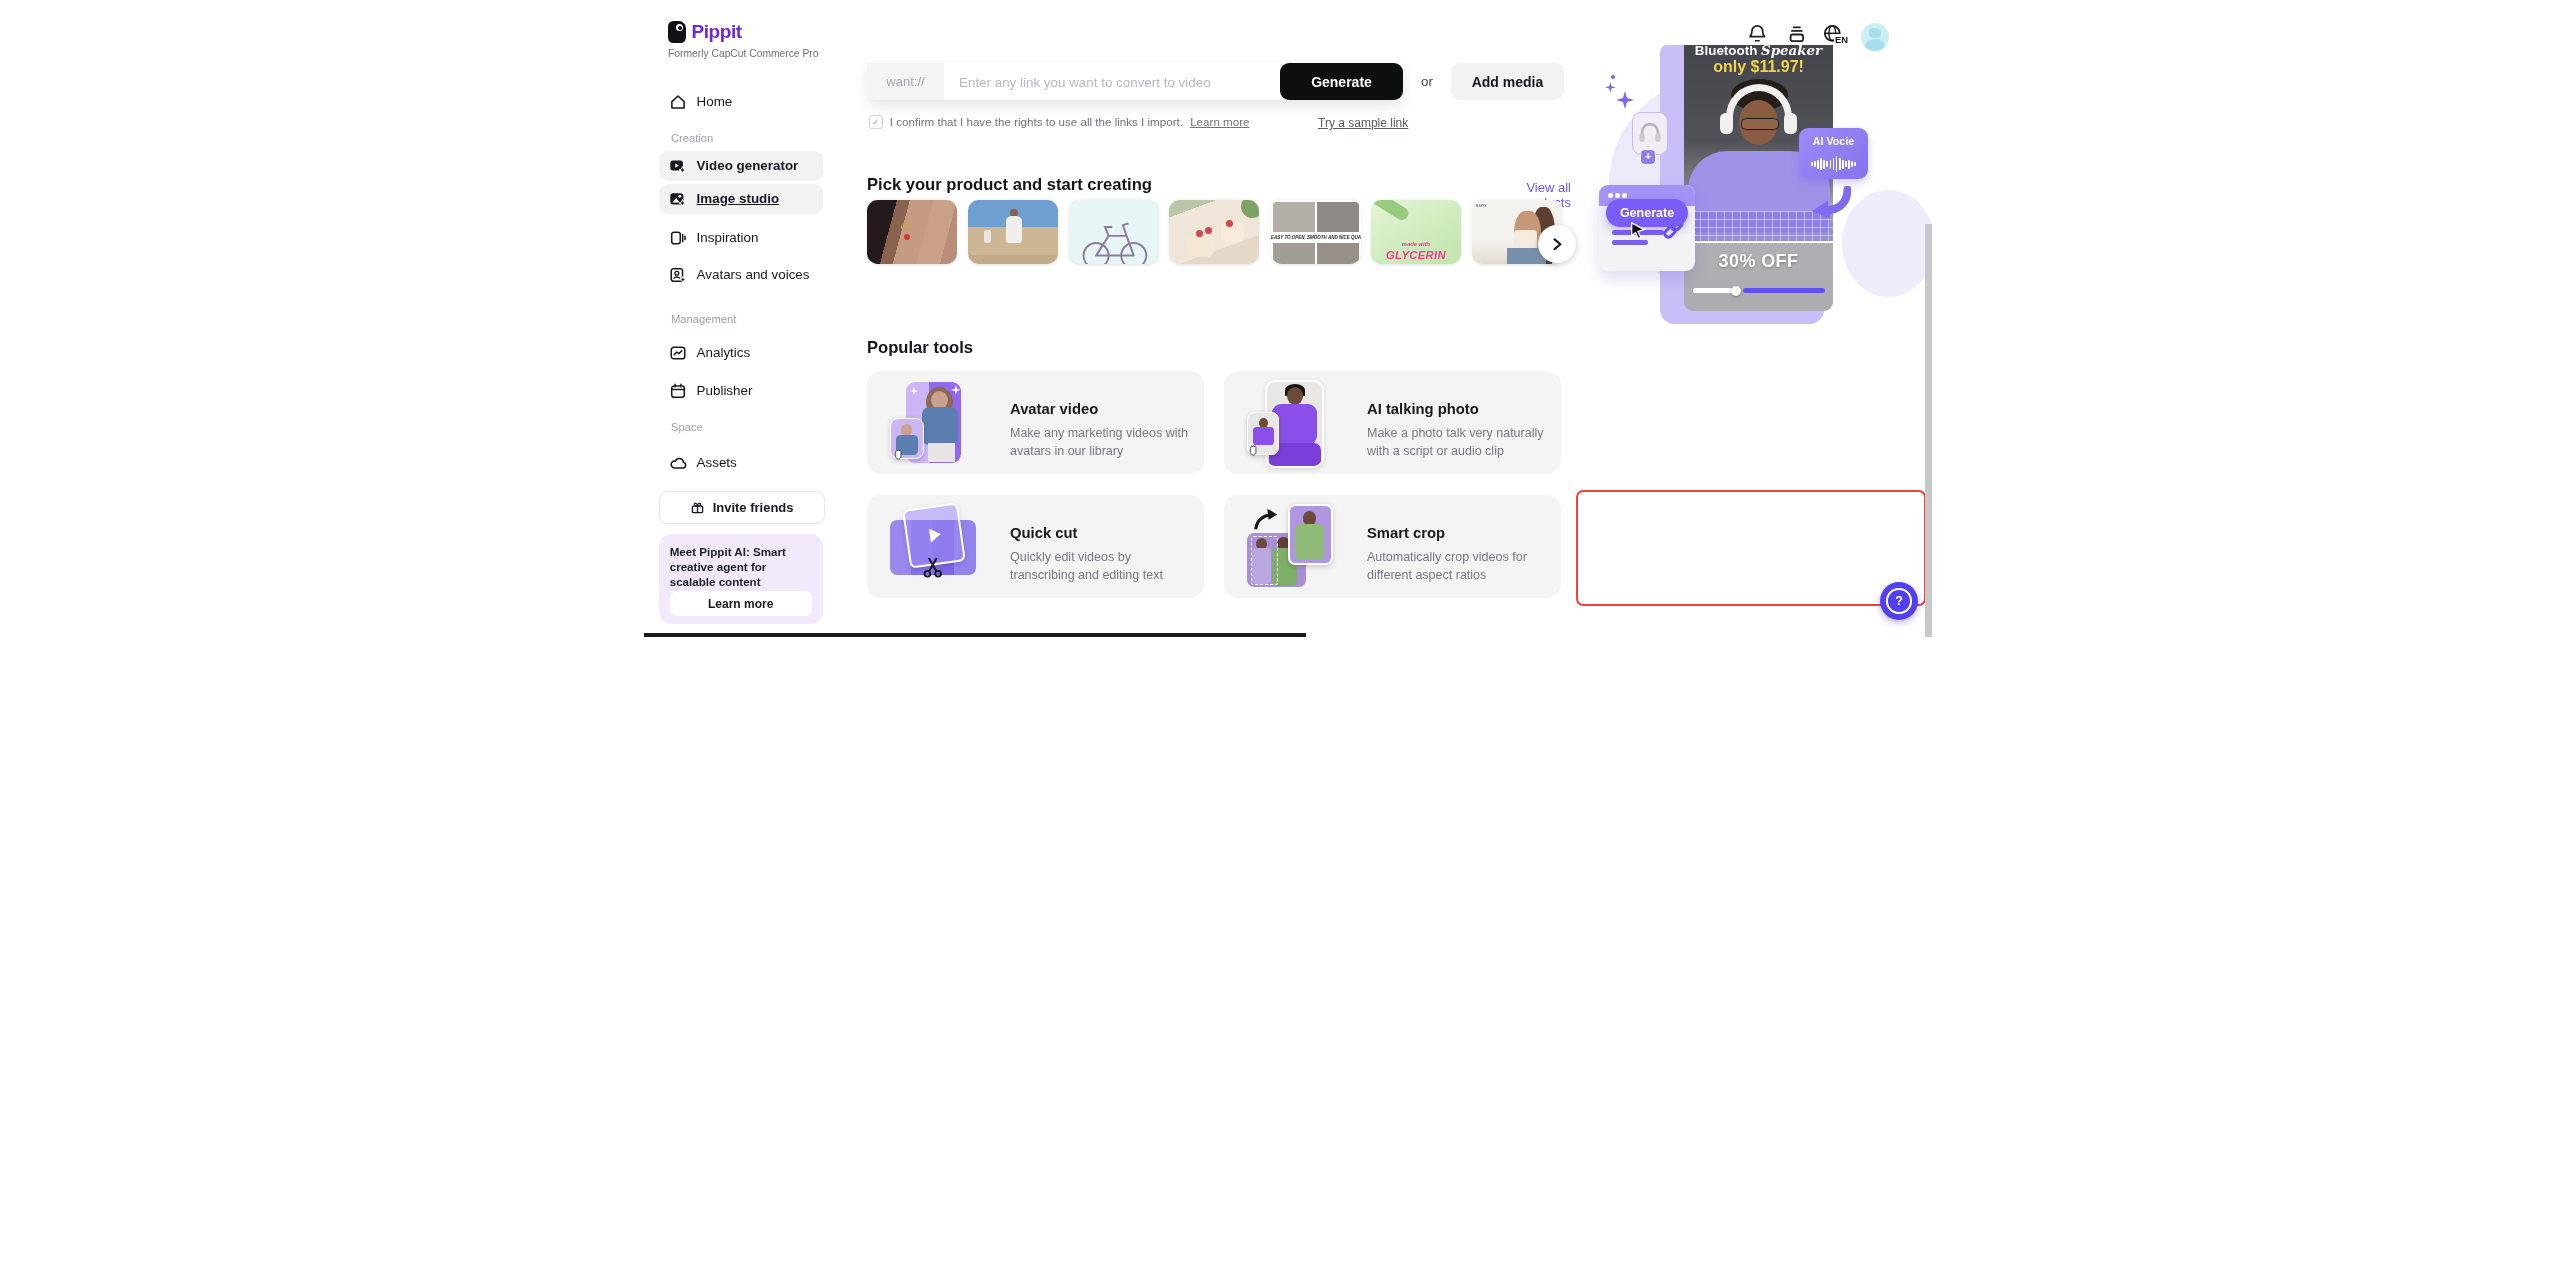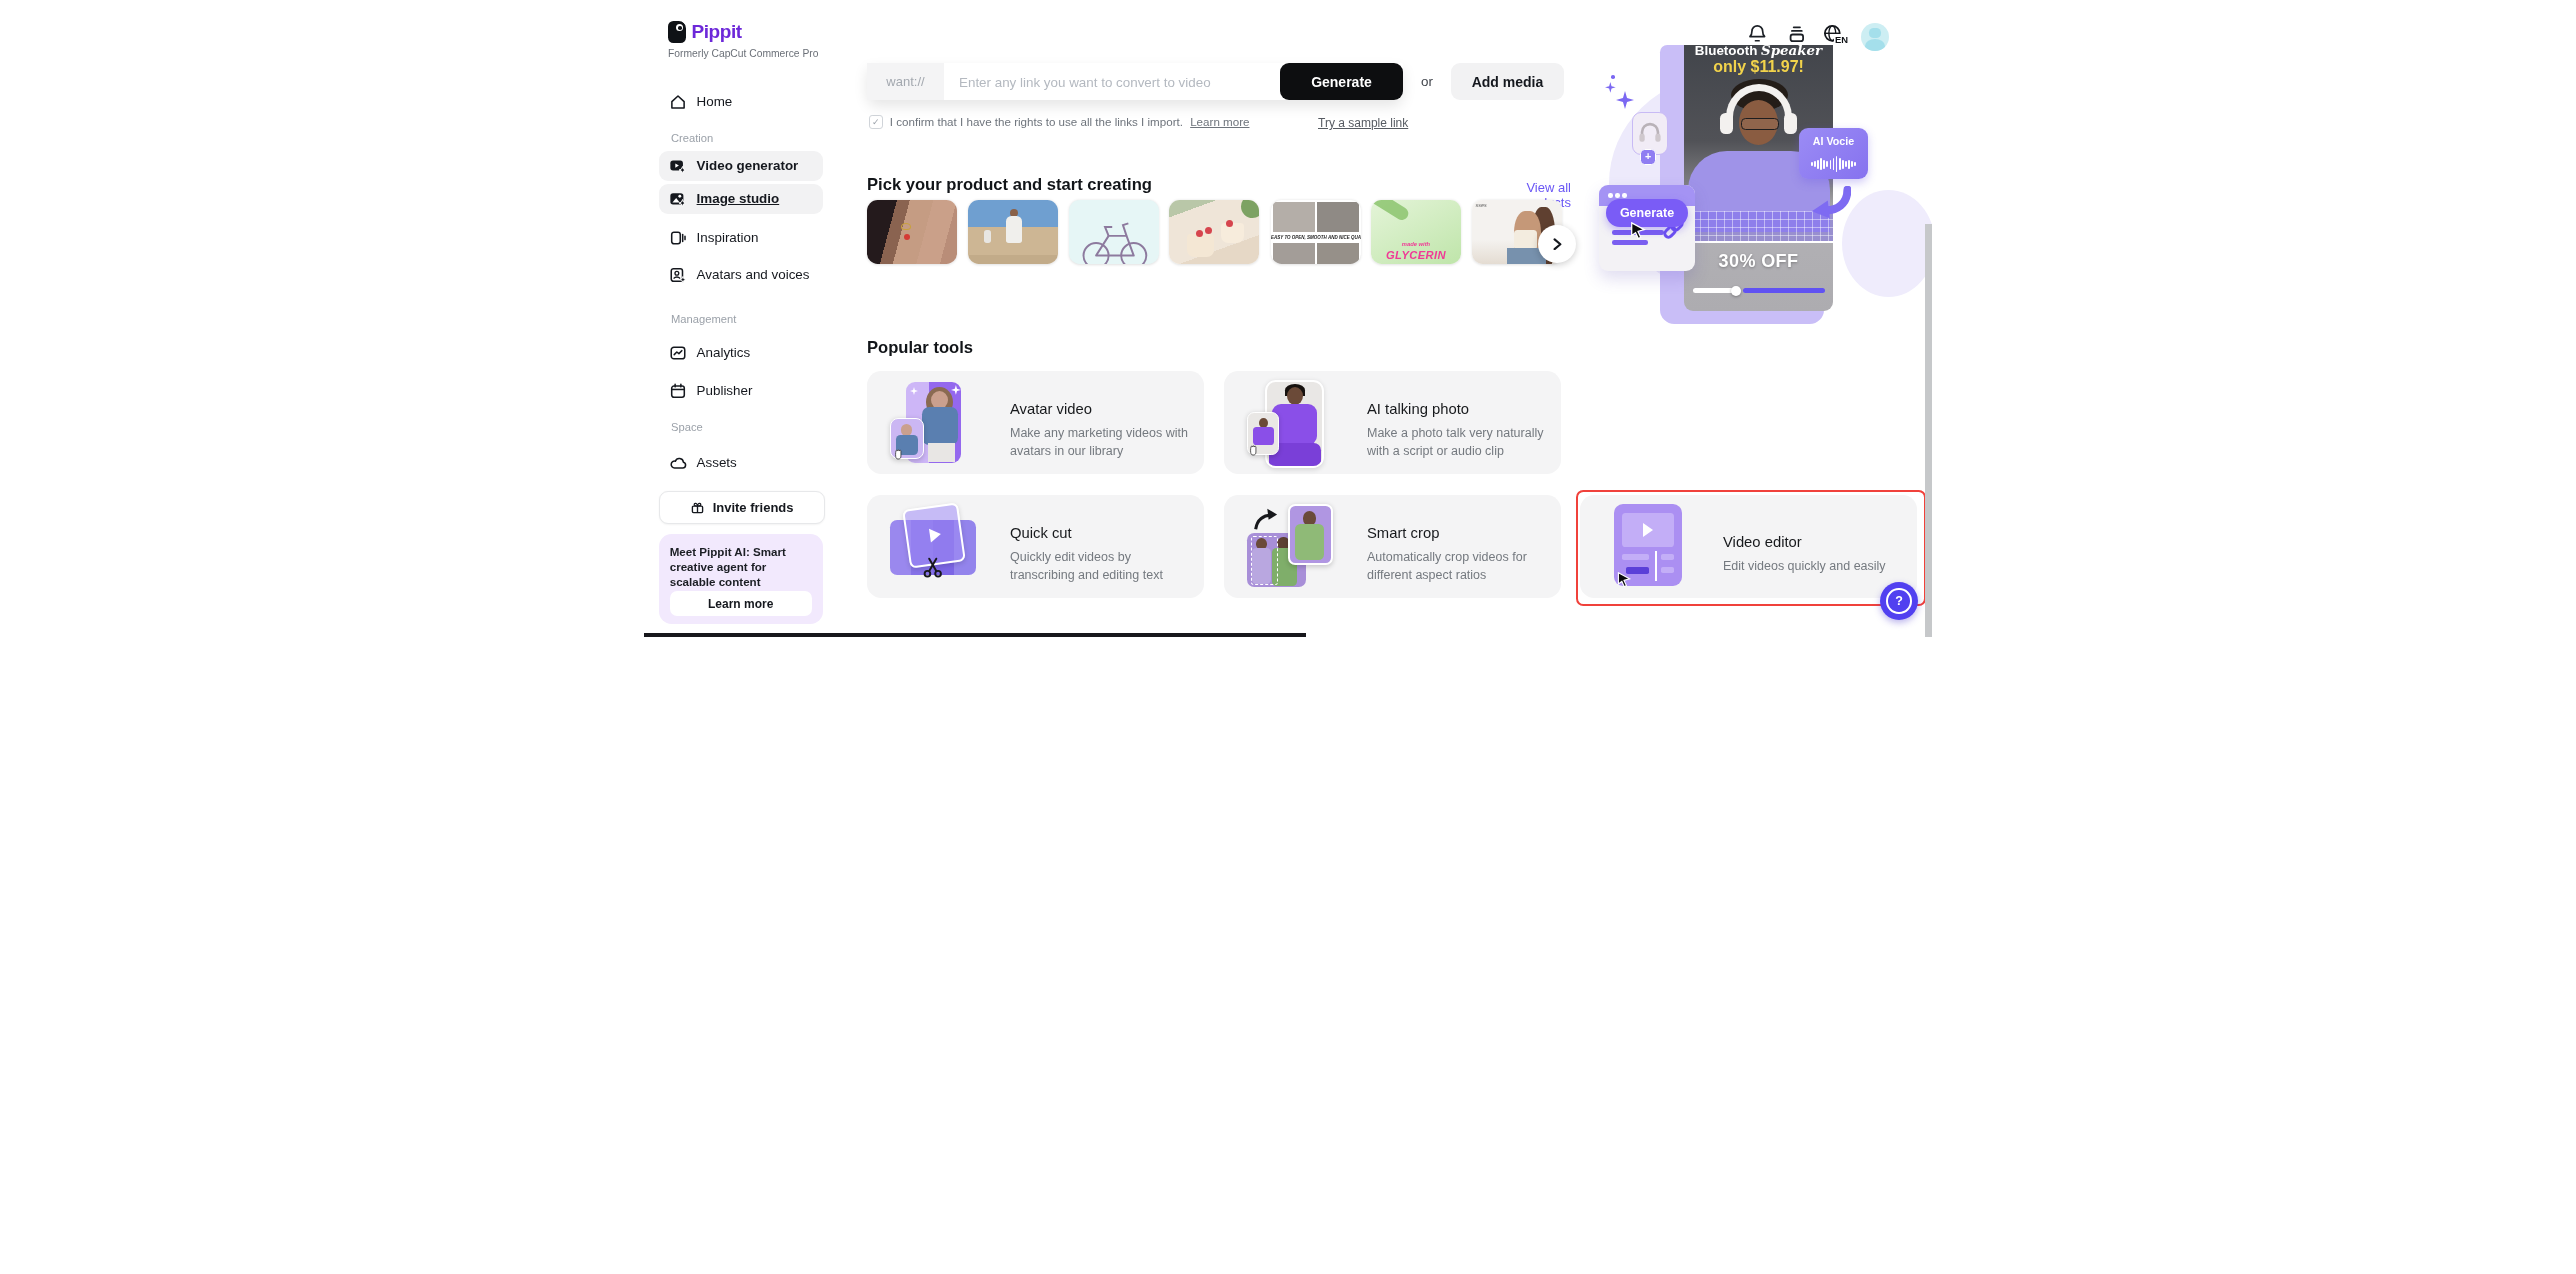--- a/index.html
+++ b/index.html
@@ -113,21 +113,21 @@
   #browser-card .dot{position:absolute;top:8px;width:4.5px;height:4.5px;border-radius:50%;background:#fff;}
   #browser-card .bar{position:absolute;height:4.5px;border-radius:2.2px;background:#7a5ff0;}
   #gen-pill{position:absolute;left:962px;top:199px;width:82px;height:28px;border-radius:14.3px;background:#7a5cf6;color:#fff;font-size:12.5px;font-weight:700;display:flex;align-items:center;justify-content:center;z-index:4;box-shadow:0 3.6px 9px rgba(100,70,240,.35);cursor:pointer;}
   #banner-cursor{position:absolute;left:985px;top:222px;z-index:5;}
   #banner-arrow{position:absolute;left:1166px;top:186px;z-index:2;}
   .sparkle{position:absolute;z-index:2;}
 
   
   #tools-heading{position:absolute;left:223px;top:338px;font-size:16.6px;font-weight:800;color:#121519;}
   .tool-card{position:absolute;width:337px;height:103px;border-radius:14.3px;background:#f4f4f5;cursor:pointer;}
-  .tc-title{position:absolute;left:143px;top:30px;font-size:14.8px;font-weight:400;color:#17191c;}
+  .tc-title{position:absolute;left:143px;top:30px;font-size:14.8px;font-weight:700;color:#17191c;}
   .tc-title.single{top:39px;}
   .tc-desc{position:absolute;left:143px;top:54px;width:183px;font-size:12.5px;line-height:1.4;color:#74797f;}
   .tc-desc.single{top:63px;}
   .illo{position:absolute;left:23px;top:9px;width:98px;height:85px;}
   
   .av-main{position:absolute;left:16px;top:1.8px;width:55px;height:81px;border-radius:9px;background:linear-gradient(90deg,#cdb6f7 0 42%,#9468ee 42%);overflow:hidden;}
   .av-main .hair{position:absolute;left:19.7px;top:5.4px;width:27px;height:30px;border-radius:50%;background:#8a6a52;}
   .av-main .head{position:absolute;left:25px;top:9px;width:17px;height:18px;border-radius:50%;background:#caa08e;}
   .av-main .top{position:absolute;left:16px;top:25px;width:36px;height:38px;border-radius:7.2px;background:#5a7fb0;}
   .av-main .pants{position:absolute;left:21.5px;top:61px;width:27px;height:19.7px;background:#e8e6e4;}
@@ -555,39 +555,20 @@
         <path d="M8 17 L16 3" stroke="#17181c" stroke-width="2.2" stroke-linecap="round"></path>
         <path d="M16 17 L8 3" stroke="#17181c" stroke-width="2.2" stroke-linecap="round"></path>
         <circle cx="6" cy="20" r="3.2" fill="none" stroke="#17181c" stroke-width="2.2"></circle>
         <circle cx="18" cy="20" r="3.2" fill="none" stroke="#17181c" stroke-width="2.2"></circle>
       </svg>
     </div>
     <div class="tc-title">Quick cut</div>
     <div class="tc-desc">Quickly edit videos by transcribing and editing text</div>
   </div>
 
-  <div class="tool-card" style="left:936px;top:495px;">
-    <div class="illo">
-      <div class="ve-box">
-        <div class="ve-screen">
-            <span class="ve-play"></span>
-          </div>
-        <span class="ve-bar1"></span>
-          <span class="ve-bar2"></span>
-          <span class="ve-bar3"></span>
-          <span class="ve-bar4"></span>
-        <span class="ve-playhead"></span>
-      </div>
-      <svg class="ve-cursor" width="16" height="16" viewBox="0 0 20 20">
-        <path d="M3 1 L17 8.5 L10 10.5 L13 17 L10.3 18.4 L7.3 11.8 L3 15 Z" fill="#0c0c0f" stroke="#fff" stroke-width="1.4"></path>
-      </svg>
-    </div>
-    <div class="tc-title single">Video editor</div>
-    <div class="tc-desc single">Edit videos quickly and easily</div>
-  </div>
 
   <div id="red-highlight"></div>
 
   <div id="help-btn">
     <span class="ring">?</span>
   </div>
 
   <div id="scroll-thumb"></div>
   <div id="window-edge"></div>
 </div>

